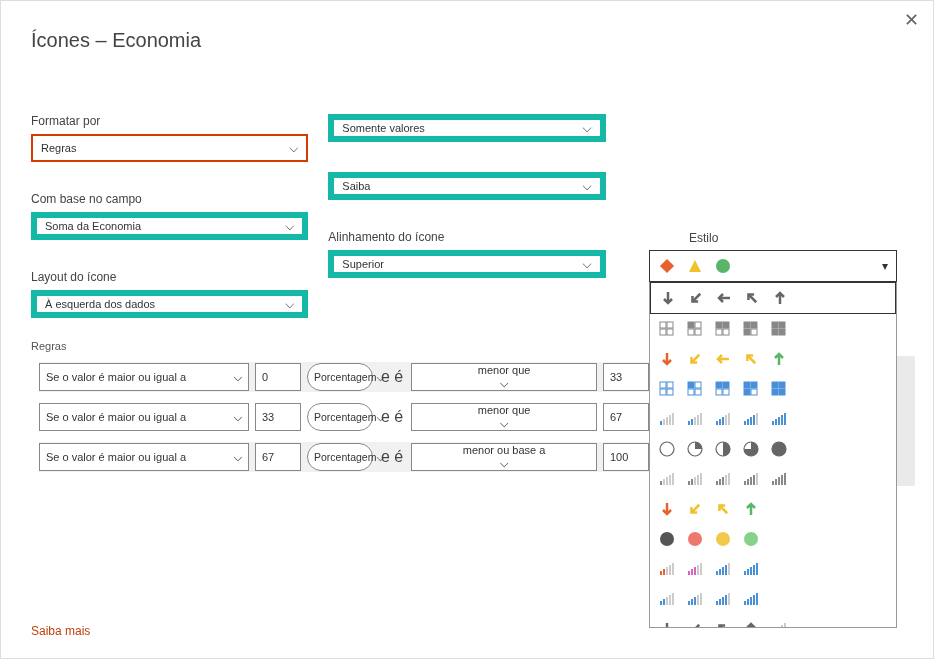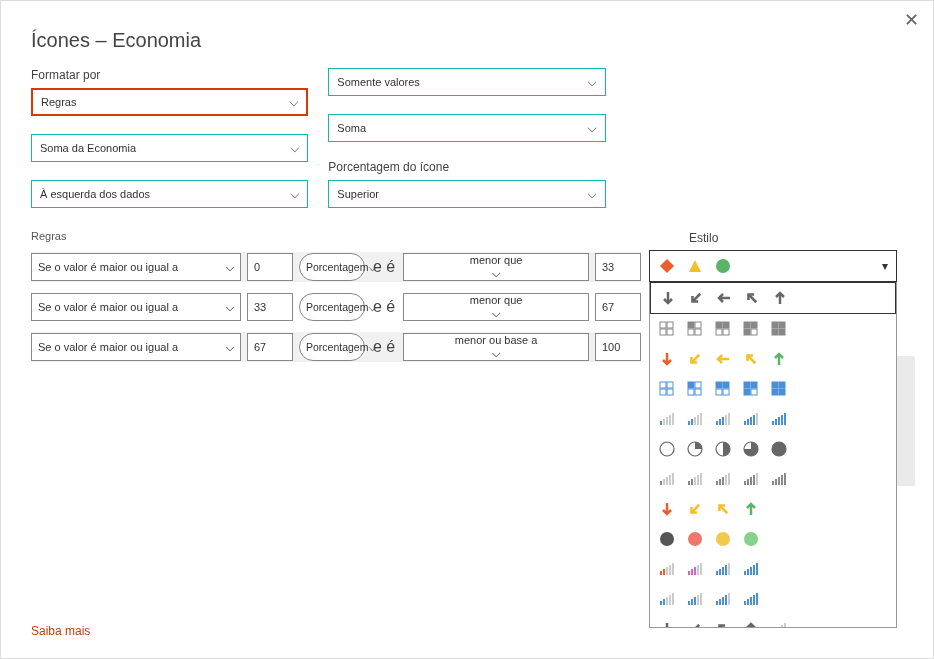--- a/index.html
+++ b/index.html
@@ -1,33 +1,33 @@
 <!DOCTYPE html>
 <html><head>
 <meta charset="utf-8">
 <style>
   * { box-sizing: border-box; margin: 0; padding: 0; }
   body { font-family: "Segoe UI", Arial, sans-serif; font-size: 12px; color: #333; background: #fff; }
   .dialog { width: 934px; height: 659px; border: 1px solid #ddd; position: relative; padding: 16px 30px 14px 30px; overflow: hidden; }
   .close { position: absolute; top: 8px; right: 14px; font-size: 18px; color: #666; cursor: pointer; font-weight: 300; }
-  .title { font-size: 20px; font-weight: 300; color: #444; margin-top: 12px; margin-bottom: 16px; }
+  .title { font-size: 20px; font-weight: 300; color: #444; margin-top: 12px; margin-bottom: 32px; }
   .form-grid { display: flex; gap: 20px; }
   .col { flex: 1; min-width: 0; }
   .col-wide { width: 290px; }
-  .field { margin-bottom: 18px; }
+  .field { margin-bottom: 18px; margin-top: 30px; }
   .label { font-size: 12px; color: #444; margin-bottom: 6px; display: block; }
   .select {
-    width: 100%; height: 28px; border: 1px solid #14b8a6; background: #fff;
+    width: 100%; height: 28px; border: 6px solid #14b8a6; background: #fff;
     font-size: 11px; color: #333; padding: 0 8px; position: relative;
     display: flex; align-items: center; justify-content: space-between; cursor: pointer;
   }
   .select .chev { font-size: 12px; color: #333; }
   .select.highlight { border: 2px solid #d83b01; }
   .rules-label { font-size: 11px; color: #555; margin-top: 4px; margin-bottom: 10px; }
-  .rules-area { width: 610px; }
+  .rules-area { width: 610px; margin-left: 8px; }
   .rule-row { display: flex; align-items: center; gap: 6px; margin-bottom: 10px; height: 30px; }
   .rule-row.shaded { background: #f1f1f1; }
   .rule-cell { height: 28px; border: 1px solid #888; background: #fff; display: flex; align-items: center; justify-content: space-between; padding: 0 6px; font-size: 11px; }
   .cond { width: 210px; }
   .num  { width: 46px; }
   .unit { width: 66px; font-size: 10.5px; border-radius: 14px; }
   .mid-text { font-size: 16px; color: #444; padding: 0 2px; white-space: nowrap; }
   .mid-sel { width: 78px; flex-direction: column; }
   .num2 { width: 46px; }
   .right-bar { position: absolute; right: 18px; width: 24px; background: #eaeaea; top: 355px; height: 130px; border-radius: 2px; }
@@ -64,48 +64,50 @@
   <div class="form-grid">
     <div class="col col-wide">
       <div class="field">
         <span class="label">Formatar por</span>
         <div class="select highlight">
           <span>Regras</span>
           <span class="chev">⌵</span>
         </div>
       </div>
       <div class="field">
+        <span class="label">Com base no campo</span>
         <div class="select">
           <span>Soma da Economia</span>
           <span class="chev">⌵</span>
         </div>
       </div>
       <div class="field">
+        <span class="label">Layout do ícone</span>
         <div class="select">
           <span>À esquerda dos dados</span>
           <span class="chev">⌵</span>
         </div>
       </div>
     </div>
 
     <div class="col col-wide">
       <div class="field">
         <div class="select">
           <span>Somente valores</span>
           <span class="chev">⌵</span>
         </div>
       </div>
       <div class="field">
         <div class="select">
-          <span>Soma</span>
+          <span>Saiba</span>
           <span class="chev">⌵</span>
         </div>
       </div>
       <div class="field">
-        <span class="label">Porcentagem do ícone</span>
+        <span class="label">Alinhamento do ícone</span>
         <div class="select">
           <span>Superior</span>
           <span class="chev">⌵</span>
         </div>
       </div>
     </div>
     <div class="col"></div>
   </div>
 
   <div class="rules-label">Regras</div>

